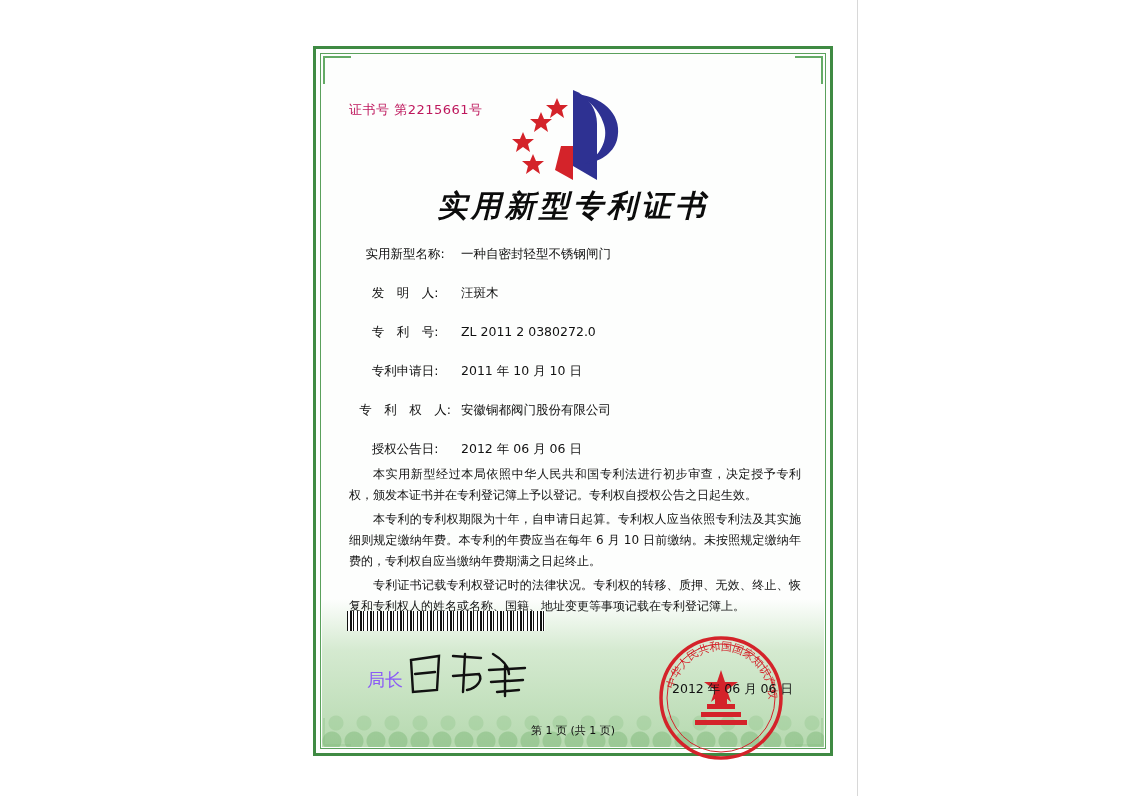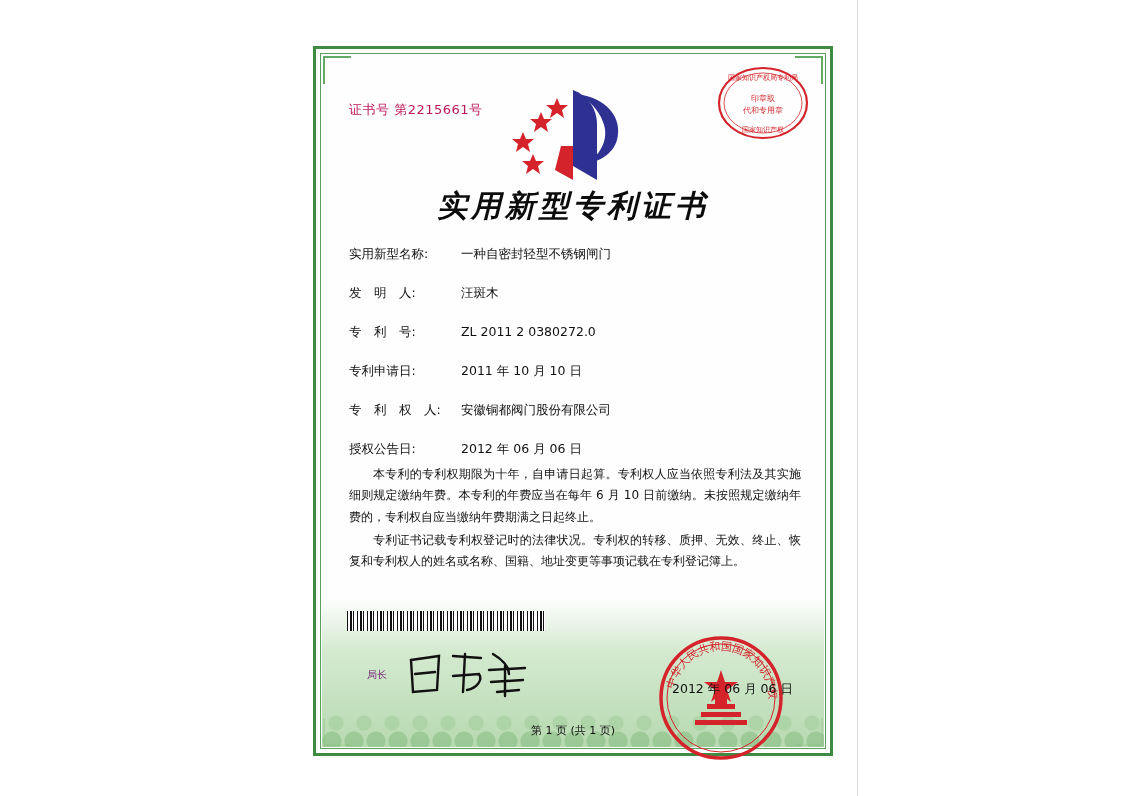--- a/index.html
+++ b/index.html
@@ -156,20 +156,21 @@
   .field-row {
     font-size: 12.5px;
     line-height: 1.6;
     margin-bottom: 19px;
     color: #111;
     white-space: nowrap;
   }
   .field-label {
     display: inline-block;
     min-width: 112px;
+    text-align: center;
   }
   .field-value { }
 
   .paragraphs {
     position: absolute;
     left: 36px;
     top: 418px;
     width: 452px;
     font-size: 12px;
     line-height: 1.78;
@@ -196,22 +197,22 @@
       #fff 5px, #fff 6px,
       #111 6px, #111 7px,
       #fff 7px, #fff 10px
     );
   }
 
   .director-label {
     position: absolute;
     left: 54px;
     top: 622px;
-    font-size: 10px;
-    color: #701a75;
+    font-size: 18px;
+    color: #8b5cf6;
   }
   .signature {
     position: absolute;
     left: 92px;
     top: 600px;
     width: 128px;
     height: 56px;
   }
 
   
@@ -271,32 +272,20 @@
           <polygon points="30,28 33,35 41,35 35,40 37,48 30,43 23,48 25,40 19,35 27,35"></polygon>
           <polygon points="46,14 49,21 57,21 51,26 53,34 46,29 39,34 41,26 35,21 43,21"></polygon>
           <polygon points="22,70 25,77 33,77 27,82 29,90 22,85 15,90 17,82 11,77 19,77"></polygon>
         </g>
         <path d="M62 6 L62 82 L86 96 L86 40 C86 26 78 12 62 6 Z" fill="#2e3192"></path>
         <path d="M66 10 C96 14 112 34 106 56 C102 70 88 78 74 80 C92 70 98 52 92 38 C88 26 78 16 66 10 Z" fill="#2e3192"></path>
         <polygon points="50,62 62,62 62,96 44,86" fill="#d4232a"></polygon>
       </svg>
     </div>
 
-    <div class="stamp-oval">
-      <svg viewBox="0 0 96 78" width="96" height="78" aria-hidden="true">
-        <ellipse cx="48" cy="39" rx="44" ry="35" fill="none" stroke="#d4232a" stroke-width="2.2"></ellipse>
-        <ellipse cx="48" cy="39" rx="39" ry="30" fill="none" stroke="#d4232a" stroke-width="0.8"></ellipse>
-        <g fill="#d4232a" font-family="DejaVu Sans, sans-serif" font-size="7">
-          <text x="48" y="16" text-anchor="middle">国家知识产权局专利局</text>
-          <text x="48" y="37" text-anchor="middle" font-size="8">印章取</text>
-          <text x="48" y="49" text-anchor="middle" font-size="8">代和专用章</text>
-          <text x="48" y="68" text-anchor="middle">国家知识产权</text>
-        </g>
-      </svg>
-    </div>
 
     <div class="title">实用新型专利证书</div>
 
     <div class="fields">
       <div class="field-row">
         <span class="field-label">实用新型名称:</span><span class="field-value">一种自密封轻型不锈钢闸门</span>
       </div>
       <div class="field-row">
         <span class="field-label">发　明　人:</span><span class="field-value">汪斑木</span>
       </div>
@@ -308,20 +297,21 @@
       </div>
       <div class="field-row">
         <span class="field-label">专　利　权　人:</span><span class="field-value">安徽铜都阀门股份有限公司</span>
       </div>
       <div class="field-row">
         <span class="field-label">授权公告日:</span><span class="field-value">2012 年 06 月 06 日</span>
       </div>
     </div>
 
     <div class="paragraphs">
+      <p>本实用新型经过本局依照中华人民共和国专利法进行初步审查，决定授予专利权，颁发本证书并在专利登记簿上予以登记。专利权自授权公告之日起生效。</p>
       <p>本专利的专利权期限为十年，自申请日起算。专利权人应当依照专利法及其实施细则规定缴纳年费。本专利的年费应当在每年 6 月 10 日前缴纳。未按照规定缴纳年费的，专利权自应当缴纳年费期满之日起终止。</p>
       <p>专利证书记载专利权登记时的法律状况。专利权的转移、质押、无效、终止、恢复和专利权人的姓名或名称、国籍、地址变更等事项记载在专利登记簿上。</p>
     </div>
 
     <div class="barcode"></div>
 
     <div class="director-label">局长</div>
 
     <div class="signature">
       <svg viewBox="0 0 128 56" width="128" height="56" aria-hidden="true">

